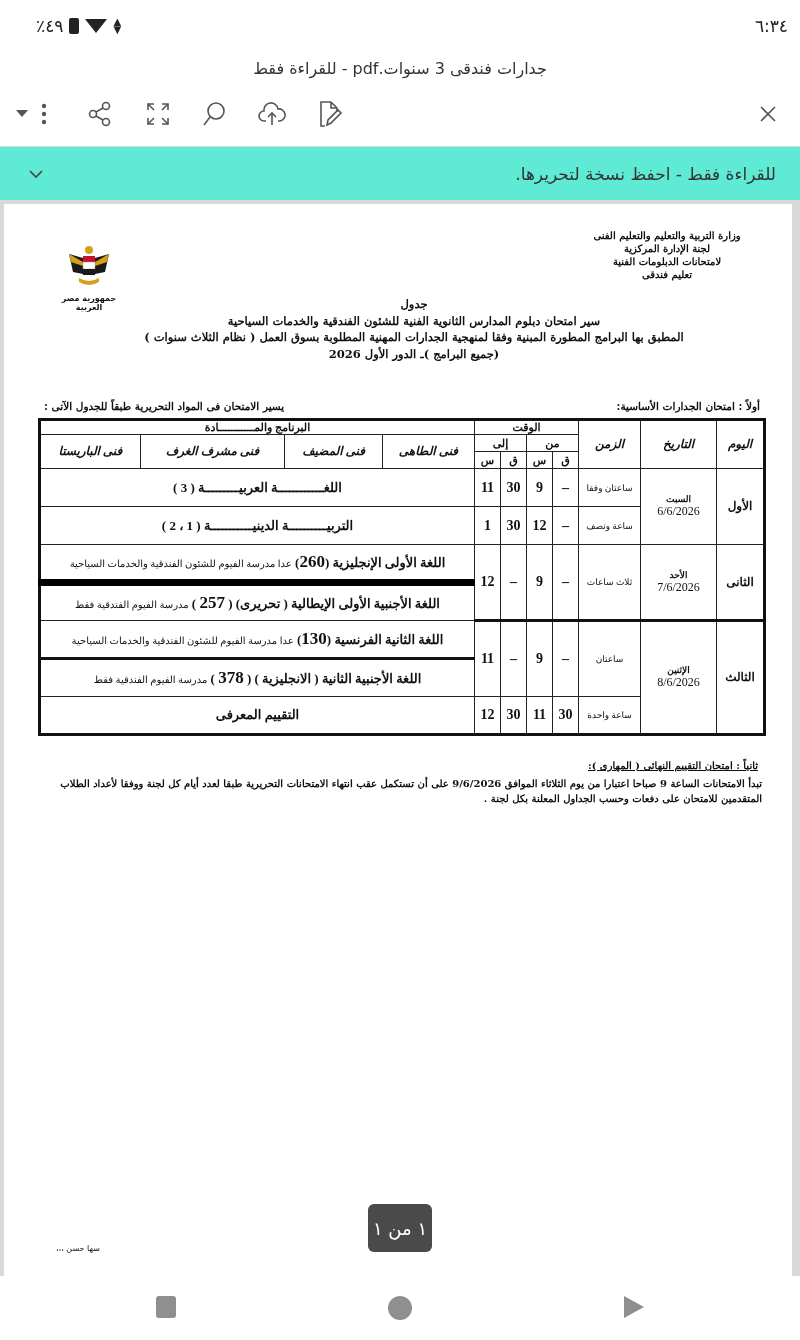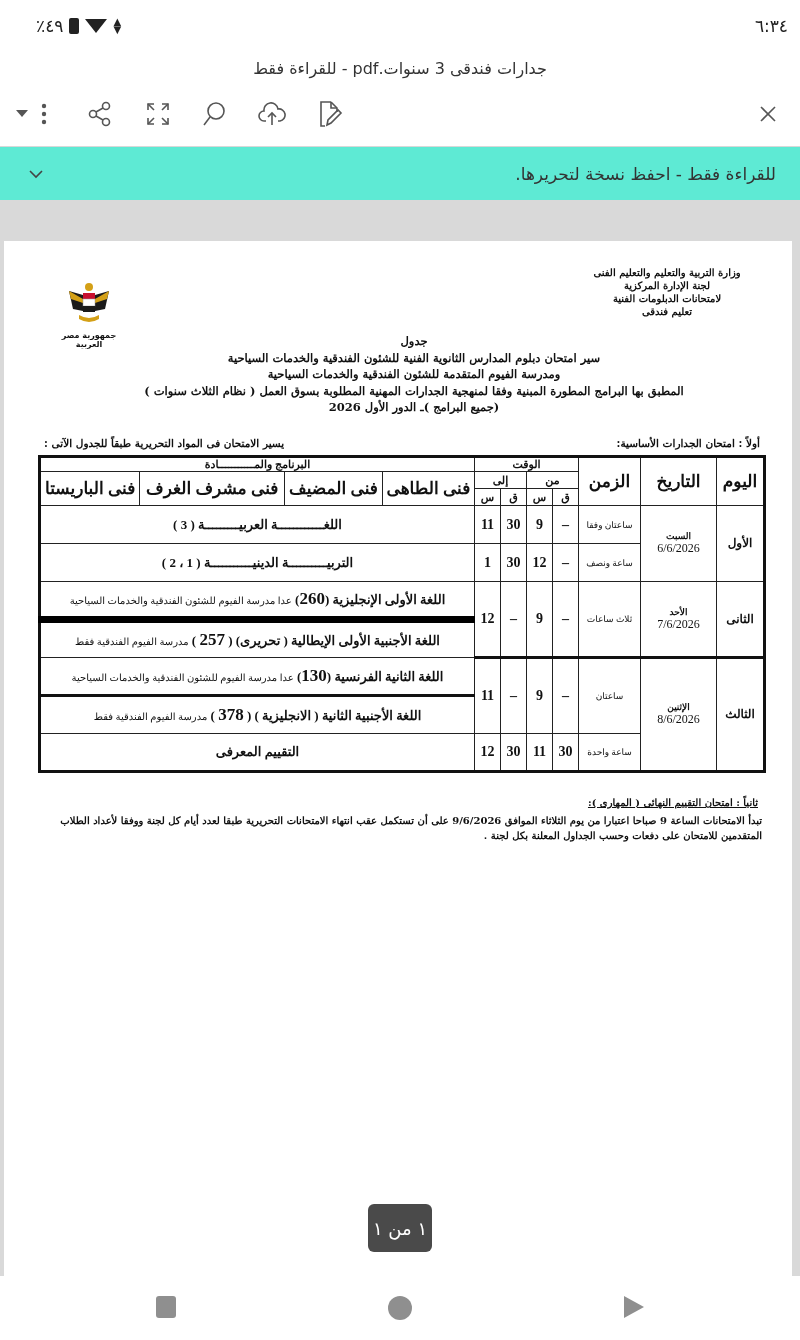--- a/index.html
+++ b/index.html
@@ -9,33 +9,33 @@
   .batt { width: 10px; height: 16px; border: 2px solid #222; border-radius: 2px; position: relative; background: #222; }
   .wifi { width: 0; height: 0; border-left: 11px solid transparent; border-right: 11px solid transparent; border-top: 14px solid #222; }
   .arrows { font-size: 10px; line-height: 8px; }
   .titlebar { position: absolute; top: 52px; left: 0; width: 800px; height: 34px; text-align: center; font-size: 16px; color: #333; line-height: 34px; direction: rtl; }
   .toolbar { position: absolute; top: 90px; left: 0; width: 800px; height: 46px; }
   .tb-btn { position: absolute; top: 8px; width: 32px; height: 32px; display: flex; align-items: center; justify-content: center; color: #555; cursor: pointer; }
   .tb-btn svg { stroke: #555; fill: none; stroke-width: 1.6; }
   .banner { position: absolute; top: 146px; left: 0; width: 800px; height: 54px; background: #5eead4; display: flex; align-items: center; justify-content: space-between; padding: 0 24px 0 28px; border-top: 1px solid #d8d8d8; }
   .banner-text { direction: rtl; font-size: 17px; color: #333; }
   .viewer { position: absolute; top: 200px; left: 0; width: 800px; height: 1076px; background: #d9d9d9; }
-  .page { position: absolute; top: 4px; left: 4px; width: 788px; height: 1072px; background: #fff; margin-top: 37px; }
+  .page { position: absolute; top: 4px; left: 4px; width: 788px; height: 1072px; background: #fff; }
   .ministry { position: absolute; top: 25px; right: 40px; width: 170px; text-align: center; direction: rtl; font-size: 10px; font-weight: bold; line-height: 13px; color: #111; font-family: "DejaVu Serif", serif; }
   .emblem { position: absolute; top: 40px; left: 50px; width: 70px; text-align: center; }
   .emblem-label { font-size: 8px; font-weight: bold; direction: rtl; color: #111; }
   .heading { position: absolute; top: 92px; left: 200px; width: 420px; text-align: center; direction: rtl; font-size: 11.5px; font-weight: bold; line-height: 16.5px; color: #111; font-family: "DejaVu Serif", serif; }
   .heading .line4 { white-space: nowrap; margin-left: -100px; margin-right: -100px; }
   .heading .line5 { font-weight: bold; }
   .sec1 { position: absolute; top: 196px; right: 32px; direction: rtl; font-size: 10.5px; font-weight: bold; color: #111; font-family: "DejaVu Serif", serif; }
   .sec1-note { position: absolute; top: 196px; left: 40px; direction: rtl; font-size: 10.5px; font-weight: bold; color: #111; font-family: "DejaVu Serif", serif; }
   table.sched { position: absolute; top: 214px; left: 34px; width: 728px; border-collapse: collapse; direction: rtl; font-family: "Liberation Serif", serif; color: #111; }
   table.sched td, table.sched th { border: 1px solid #222; text-align: center; vertical-align: middle; }
   table.sched { border: 3px solid #111; }
-  table.sched th { font-weight: bold; font-size: 17px; }
+  table.sched th { font-weight: bold; font-size: 12px; font-style: italic; }
   .hdr-row td { height: 14px; font-size: 11px; font-weight: bold; }
   .num { font-weight: bold; font-size: 14px; width: 26px; }
   .thick-bottom td { border-bottom: 3px solid #111; }
   .day { font-weight: bold; font-size: 12px; width: 48px; }
   .date { font-size: 12px; width: 72px; }
   .date .dname { font-size: 9px; font-weight: bold; display: block; }
   .dur { font-size: 9px; width: 62px; }
   .subj { font-size: 13px; font-weight: bold; height: 38px; }
   .subj .big { font-size: 17px; }
   .subj .small { font-size: 10px; font-weight: normal; }
@@ -153,21 +153,20 @@
         <rect x="16" y="18" width="12" height="7" fill="#fff" stroke="#999" stroke-width="0.5"></rect>
         <rect x="16" y="25" width="12" height="6" fill="#1a1a1a"></rect>
         <path d="M12,34 Q22,40 32,34 L32,38 Q22,44 12,38 Z" fill="#d4a017"></path>
       </svg>
       <div class="emblem-label">جمهورية مصر العربية</div>
     </div>
 
     <div class="heading">
       <div>جدول</div>
       <div>سير امتحان دبلوم المدارس الثانوية الفنية للشئون الفندقية والخدمات السياحية</div>
-      <div>ومدرسة الفيوم المتقدمة للشئون الفندقية والخدمات السياحية</div>
       <div class="line4">المطبق بها البرامج المطورة المبنية وفقا لمنهجية الجدارات المهنية المطلوبة بسوق العمل ( نظام الثلاث سنوات )</div>
       <div class="line5">(جميع البرامج  )ـ الدور الأول 2026</div>
     </div>
 
     <div class="sec1">أولاً : امتحان الجدارات الأساسية:</div>
     <div class="sec1-note">يسير الامتحان فى المواد التحريرية طبقاً للجدول الآتى :</div>
 
     <table class="sched">
       <tbody>
           <tr class="hdr-row">

